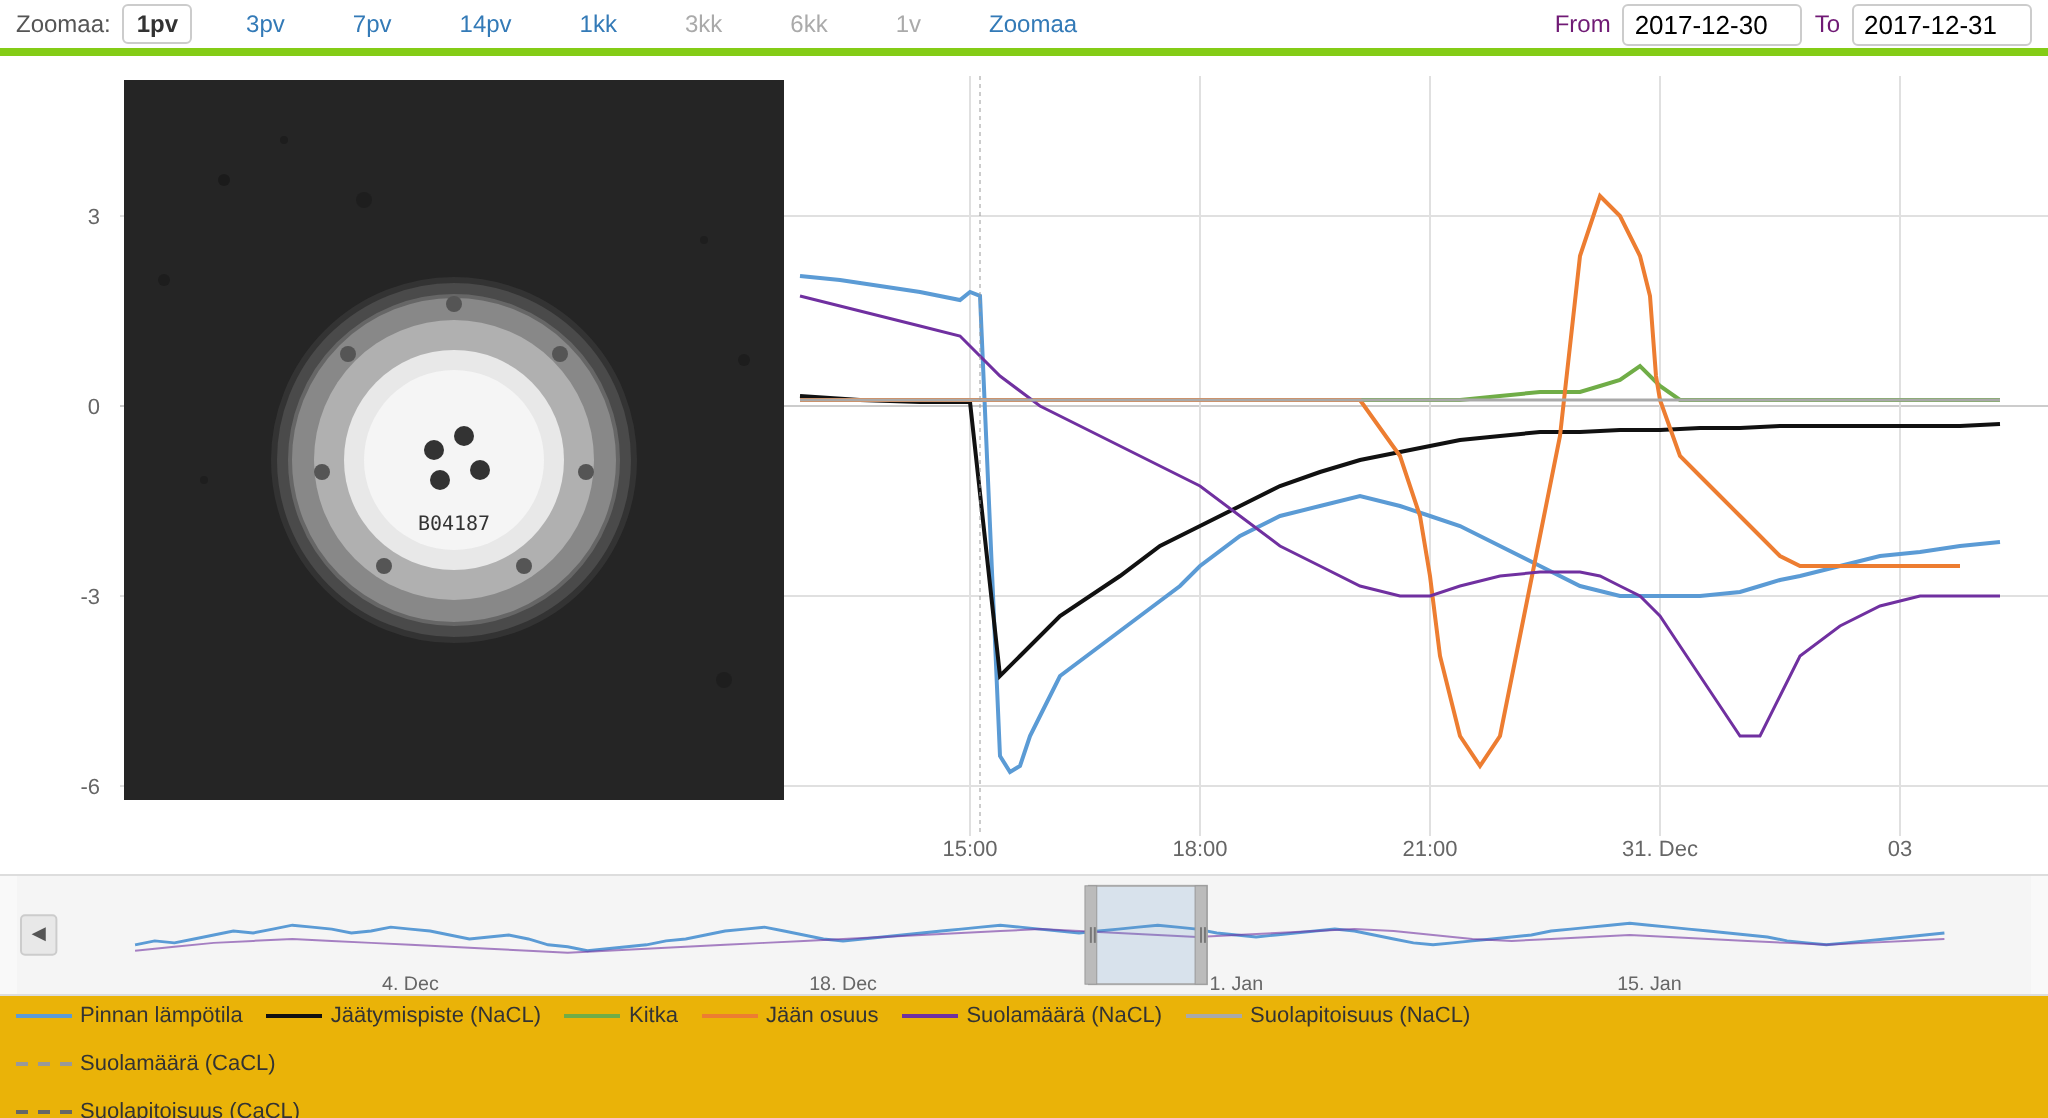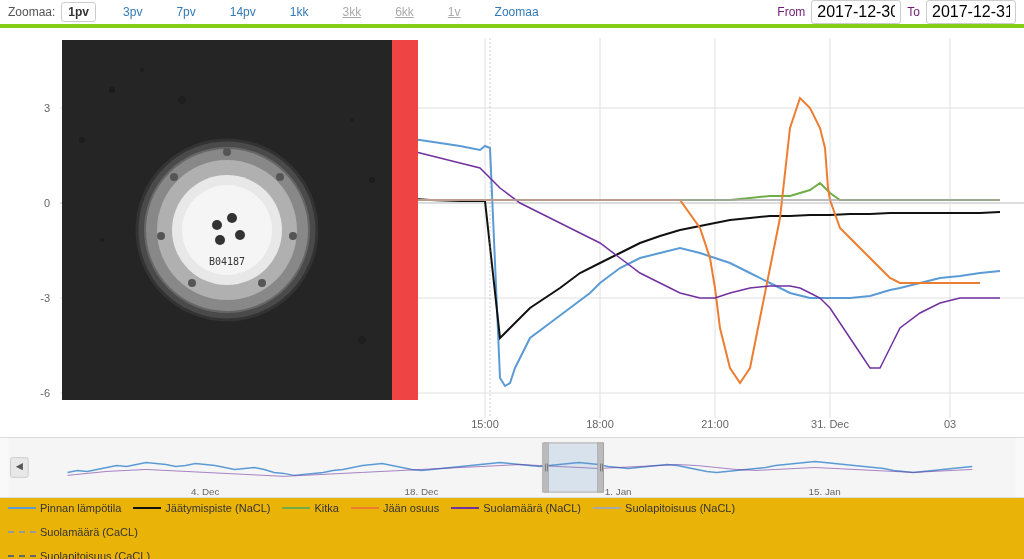--- a/index.html
+++ b/index.html
@@ -28,36 +28,35 @@
       font-size: 12px;
     }
     .zoom-btn.active {
       font-weight: bold;
       color: #333;
       border-color: #ccc;
     }
     .zoom-btn.disabled {
       color: #aaa;
       cursor: default;
-      text-decoration: underline;
     }
     .date-range {
       margin-left: auto;
       display: flex;
       align-items: center;
       gap: 6px;
     }
     .date-range label {
       color: #701a75;
     }
     .date-input {
       border: 1px solid #ccc;
       border-radius: 3px;
       padding: 2px 5px;
-      font-size: 16px;
+      font-size: 13px;
       width: 90px;
     }
 
     .chart-area {
       display: flex;
       width: 1024px;
       height: 410px;
       position: relative;
       border-bottom: 1px solid #ddd;
     }
@@ -175,21 +174,21 @@
 
     <polyline points="400,120 420,125 440,130 460,135 480,140 500,160 520,175 540,185 560,195 580,205 600,215 620,230 640,245 660,255 680,265 700,270 715,270 730,265 750,260 770,258 790,258 800,260 810,265 820,270 830,280 840,295 850,310 860,325 870,340 880,340 890,320 900,300 920,285 940,275 960,270 980,270 1000,270" fill="none" stroke="#7030a0" stroke-width="1.5"></polyline>
 
     <polyline points="400,172 430,172 460,172 485,172 500,172 530,172 560,172 580,172 600,172 620,172 640,172 660,172 680,172 700,172 715,172 730,172 750,172 770,172 790,172 810,172 830,172 850,172 870,172 890,172 920,172 950,172 980,172 1000,172" fill="none" stroke="#a9a9a9" stroke-width="1.5"></polyline>
 
     <line x1="490" y1="10" x2="490" y2="390" stroke="#999" stroke-width="0.5" stroke-dasharray="2,2"></line>
 
     <rect x="62" y="12" width="330" height="360" fill="#1a1a1a" opacity="0.05"></rect>
   </svg>
 
-  <div style="position:absolute; left:62px; top:12px; width:356px; height:360px; overflow:hidden; background:#ef4444;">
+  <div style="position:absolute; left:62px; top:12px; width:330px; height:360px; overflow:hidden; background:#a3a3a3;">
     <svg width="330" height="360" viewBox="0 0 330 360" xmlns="http://www.w3.org/2000/svg">
 
       <rect width="330" height="360" fill="#1a1a1a"></rect>
       <rect x="0" y="0" width="330" height="360" fill="#2d2d2d" opacity="0.6"></rect>
 
       <circle cx="50" cy="50" r="3" fill="#111" opacity="0.5"></circle>
       <circle cx="80" cy="30" r="2" fill="#111" opacity="0.4"></circle>
       <circle cx="120" cy="60" r="4" fill="#111" opacity="0.3"></circle>
       <circle cx="20" cy="100" r="3" fill="#111" opacity="0.4"></circle>
       <circle cx="290" cy="80" r="2" fill="#111" opacity="0.3"></circle>

